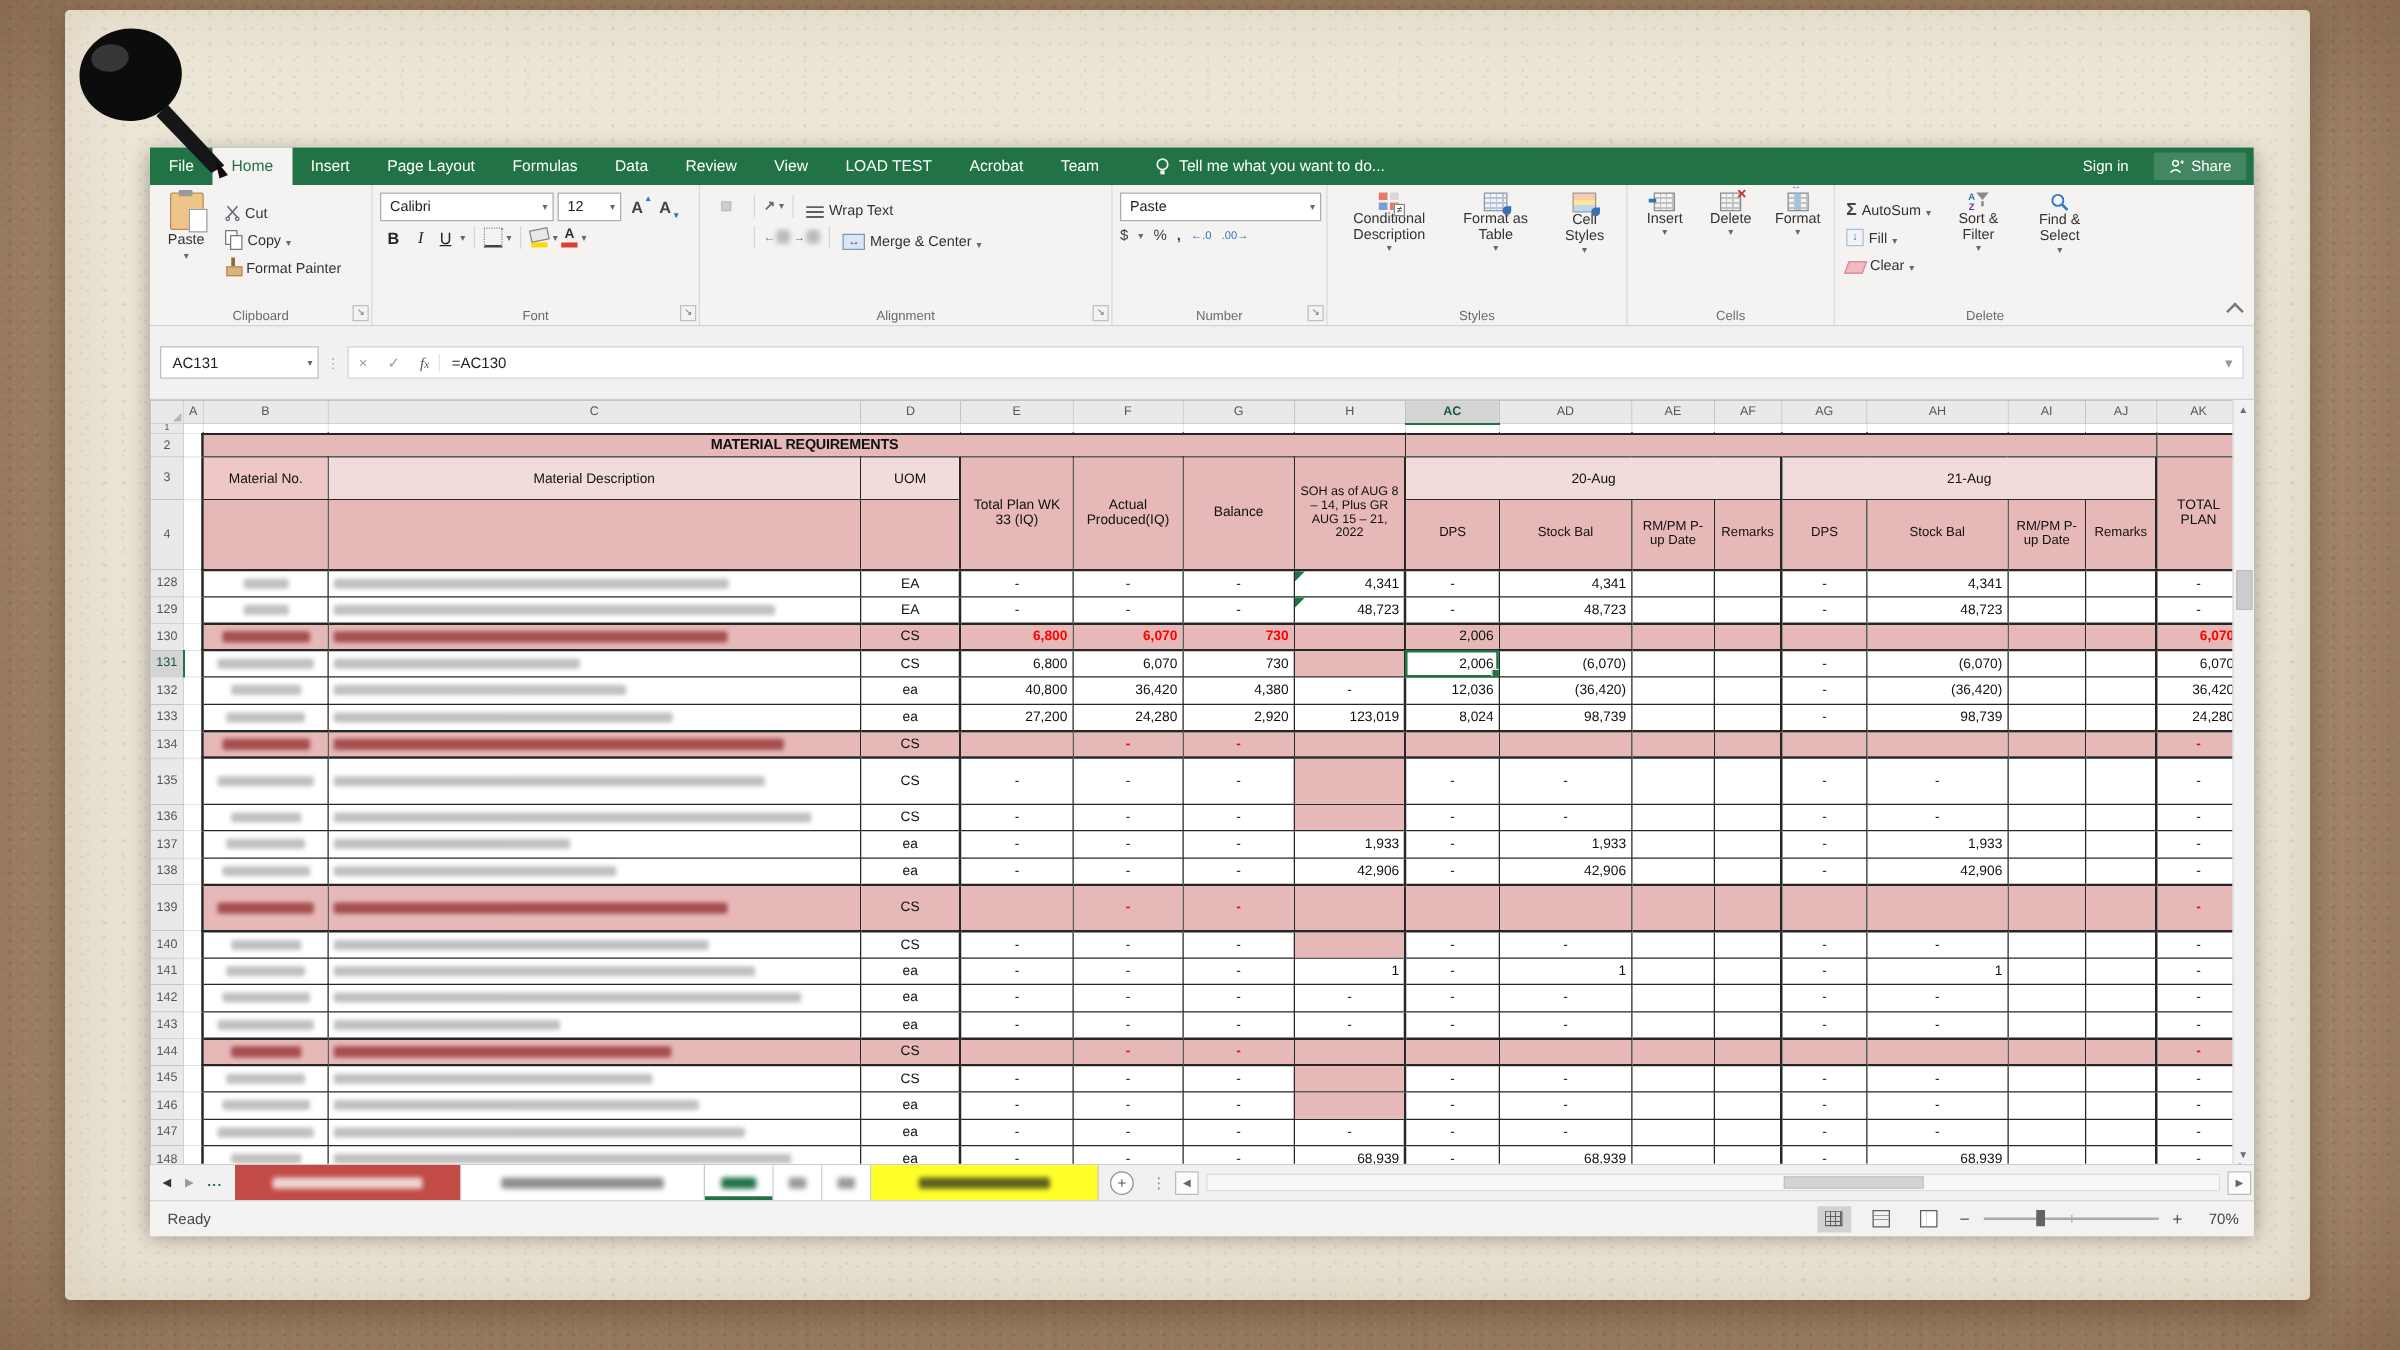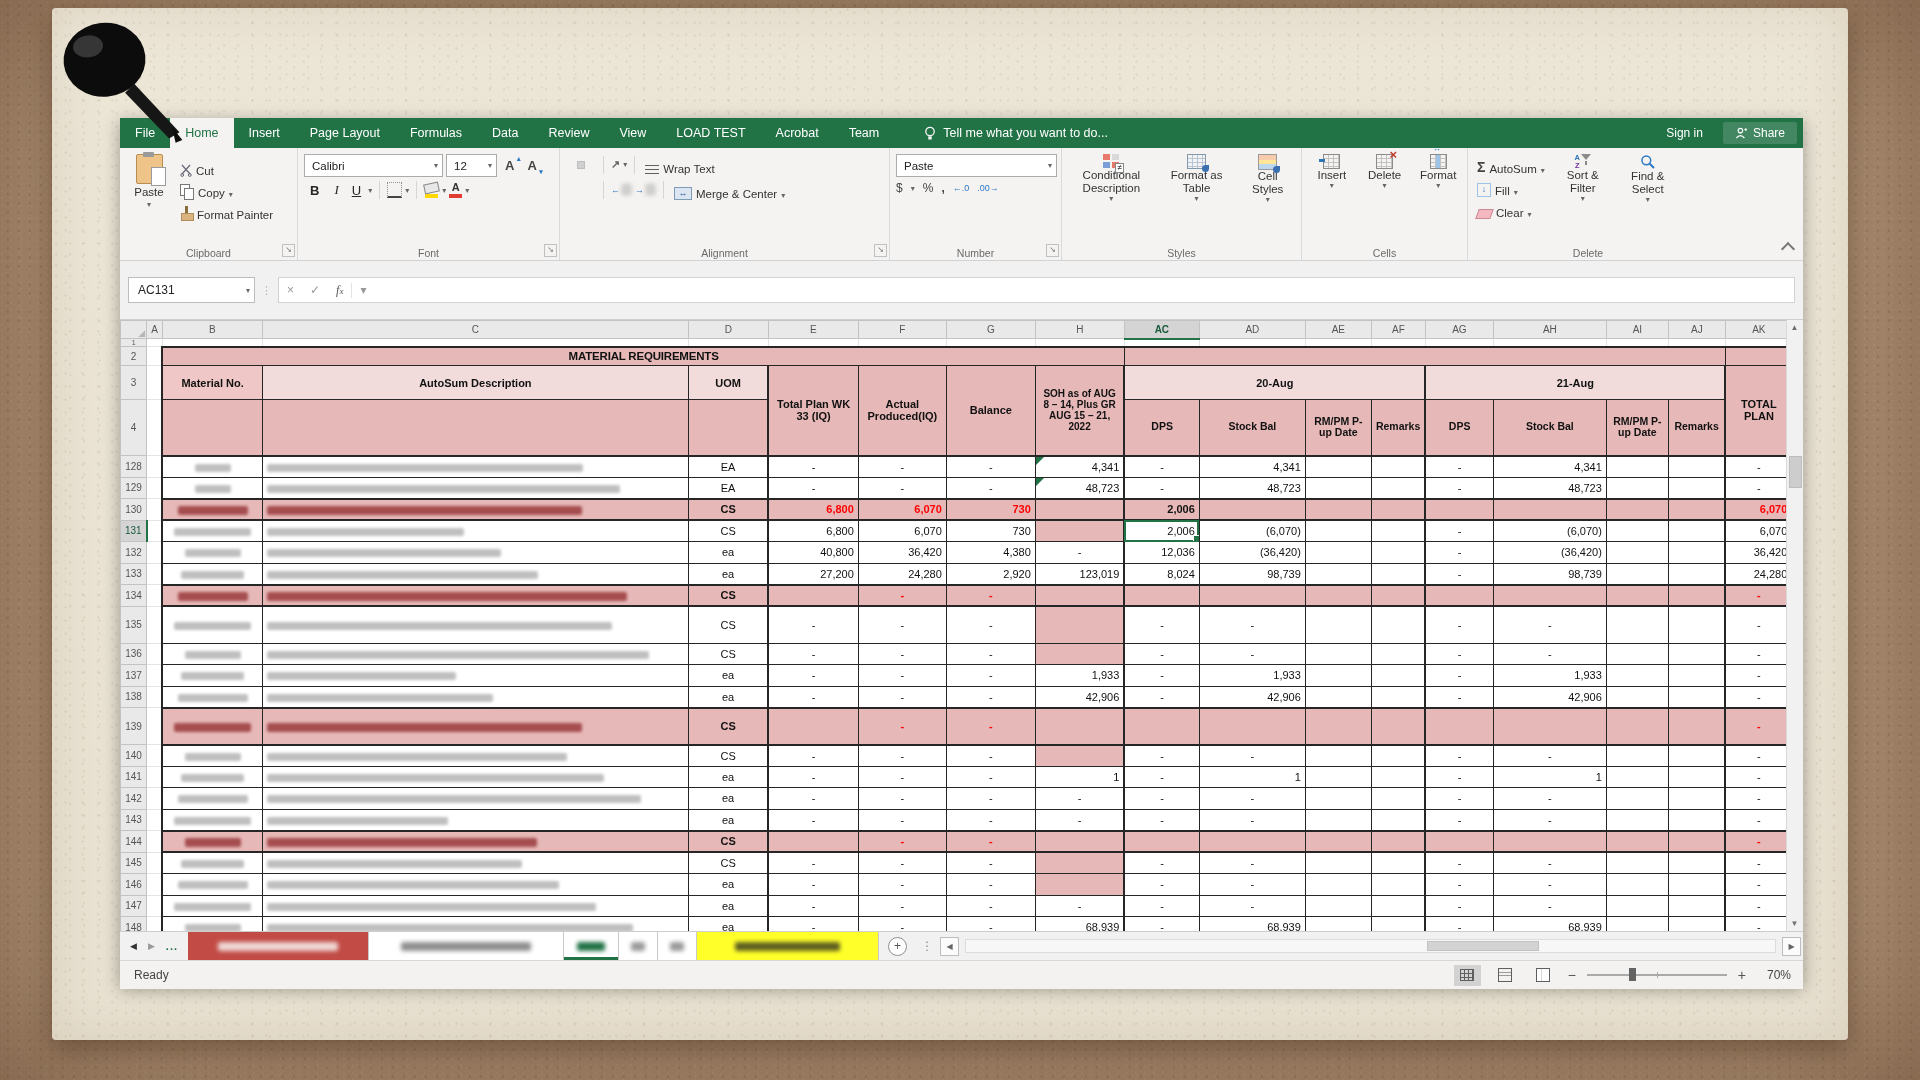--- a/index.html
+++ b/index.html
@@ -110,21 +110,21 @@
   .ftxt{padding:0 9px;color:#222;flex:1;}
   
   .gridarea{position:relative;height:611px;overflow:hidden;background:#fdfdfd;}
   table.sheet{border-collapse:collapse;table-layout:fixed;background:#fff;}
   table.sheet td{overflow:hidden;white-space:nowrap;padding:0 4px;height:inherit;position:relative;box-sizing:border-box;}
   .tc{border:1px solid #262626;font-size:11px;color:#111;}
   .nr{text-align:right;}
   .dc{text-align:center;}
   .tl{text-align:left;}
   .wr{white-space:normal!important;text-align:center;line-height:1.12;}
-  .b{font-weight:700;}
+  .b{font-weight:400;}
   .p{background:#e6b8b7;}
   .pd{background:#e6b8b7;text-align:center;}
   .pl{background:#f2dcdb;text-align:center;}
   .pm{background:#eec7c6;text-align:center;}
   .red{color:#f00;font-weight:700;}
   .tkL{border-left-width:2px;}.tkR{border-right-width:2px;}.tkT{border-top-width:2px;}.tkB{border-bottom-width:2px;}
   .ttl{font-size:11.5px;font-weight:700;text-align:center;letter-spacing:-.2px;}
   .hd{background:#e9e9e9;border:1px solid #c3c3c3;color:#555;text-align:center;font-size:10px;}
   .csel{background:#d4d4d4;border-bottom:2px solid #217346;color:#17593a;font-weight:700;}
   .rsel{background:#d4d4d4;border-right:2px solid #217346;color:#17593a;}
@@ -442,20 +442,21 @@
     <div class="fb">
       <div class="nb">
         <span>AC131</span>
         <span class="dd">▾</span>
       </div>
       <span class="fsep">⋮</span>
       <div class="fstrip">
         <span class="fbi">×</span>
         <span class="fbi">✓</span>
         <span class="ffx">f<span style="font-size:9px">x</span></span>
+        <span class="ftxt">=AC130</span>
         <span class="fbi dd">▾</span>
       </div>
     </div>
 
     <div class="gridarea">
       <table class="sheet" id="grid">
           <colgroup>
             <col style="width:25px">
             <col style="width:12px">
             <col style="width:100px">
@@ -522,21 +523,21 @@
               <td class="hd">2</td>
               <td class="out"></td>
               <td colspan="7" class="tc pd tkL tkT ttl">MATERIAL REQUIREMENTS</td>
               <td colspan="8" class="tc pd tkT"></td>
               <td class="tc pd tkT tkR"></td>
             </tr>
             <tr style="height:34px">
               <td class="hd">3</td>
               <td class="out"></td>
               <td class="tc pm b tkL">Material No.</td>
-              <td class="tc pl b">AutoSum Description</td>
+              <td class="tc pl b">Material Description</td>
               <td class="tc pl b tkR">UOM</td>
               <td class="tc pd b wr tkB" rowspan="2">Total Plan WK 33 (IQ)</td>
               <td class="tc pd b wr tkB" rowspan="2">Actual Produced(IQ)</td>
               <td class="tc pd b wr tkB" rowspan="2">Balance</td>
               <td class="tc pd b wr tkB tkR" rowspan="2" style="font-size:10px">SOH as of AUG 8 – 14, Plus GR AUG 15 – 21, 2022</td>
               <td class="tc pl b tkR" colspan="4">20-Aug</td>
               <td class="tc pl b tkR" colspan="4">21-Aug</td>
               <td class="tc pd b wr tkB tkR" rowspan="2">TOTAL PLAN</td>
             </tr>
             <tr style="height:56px">

